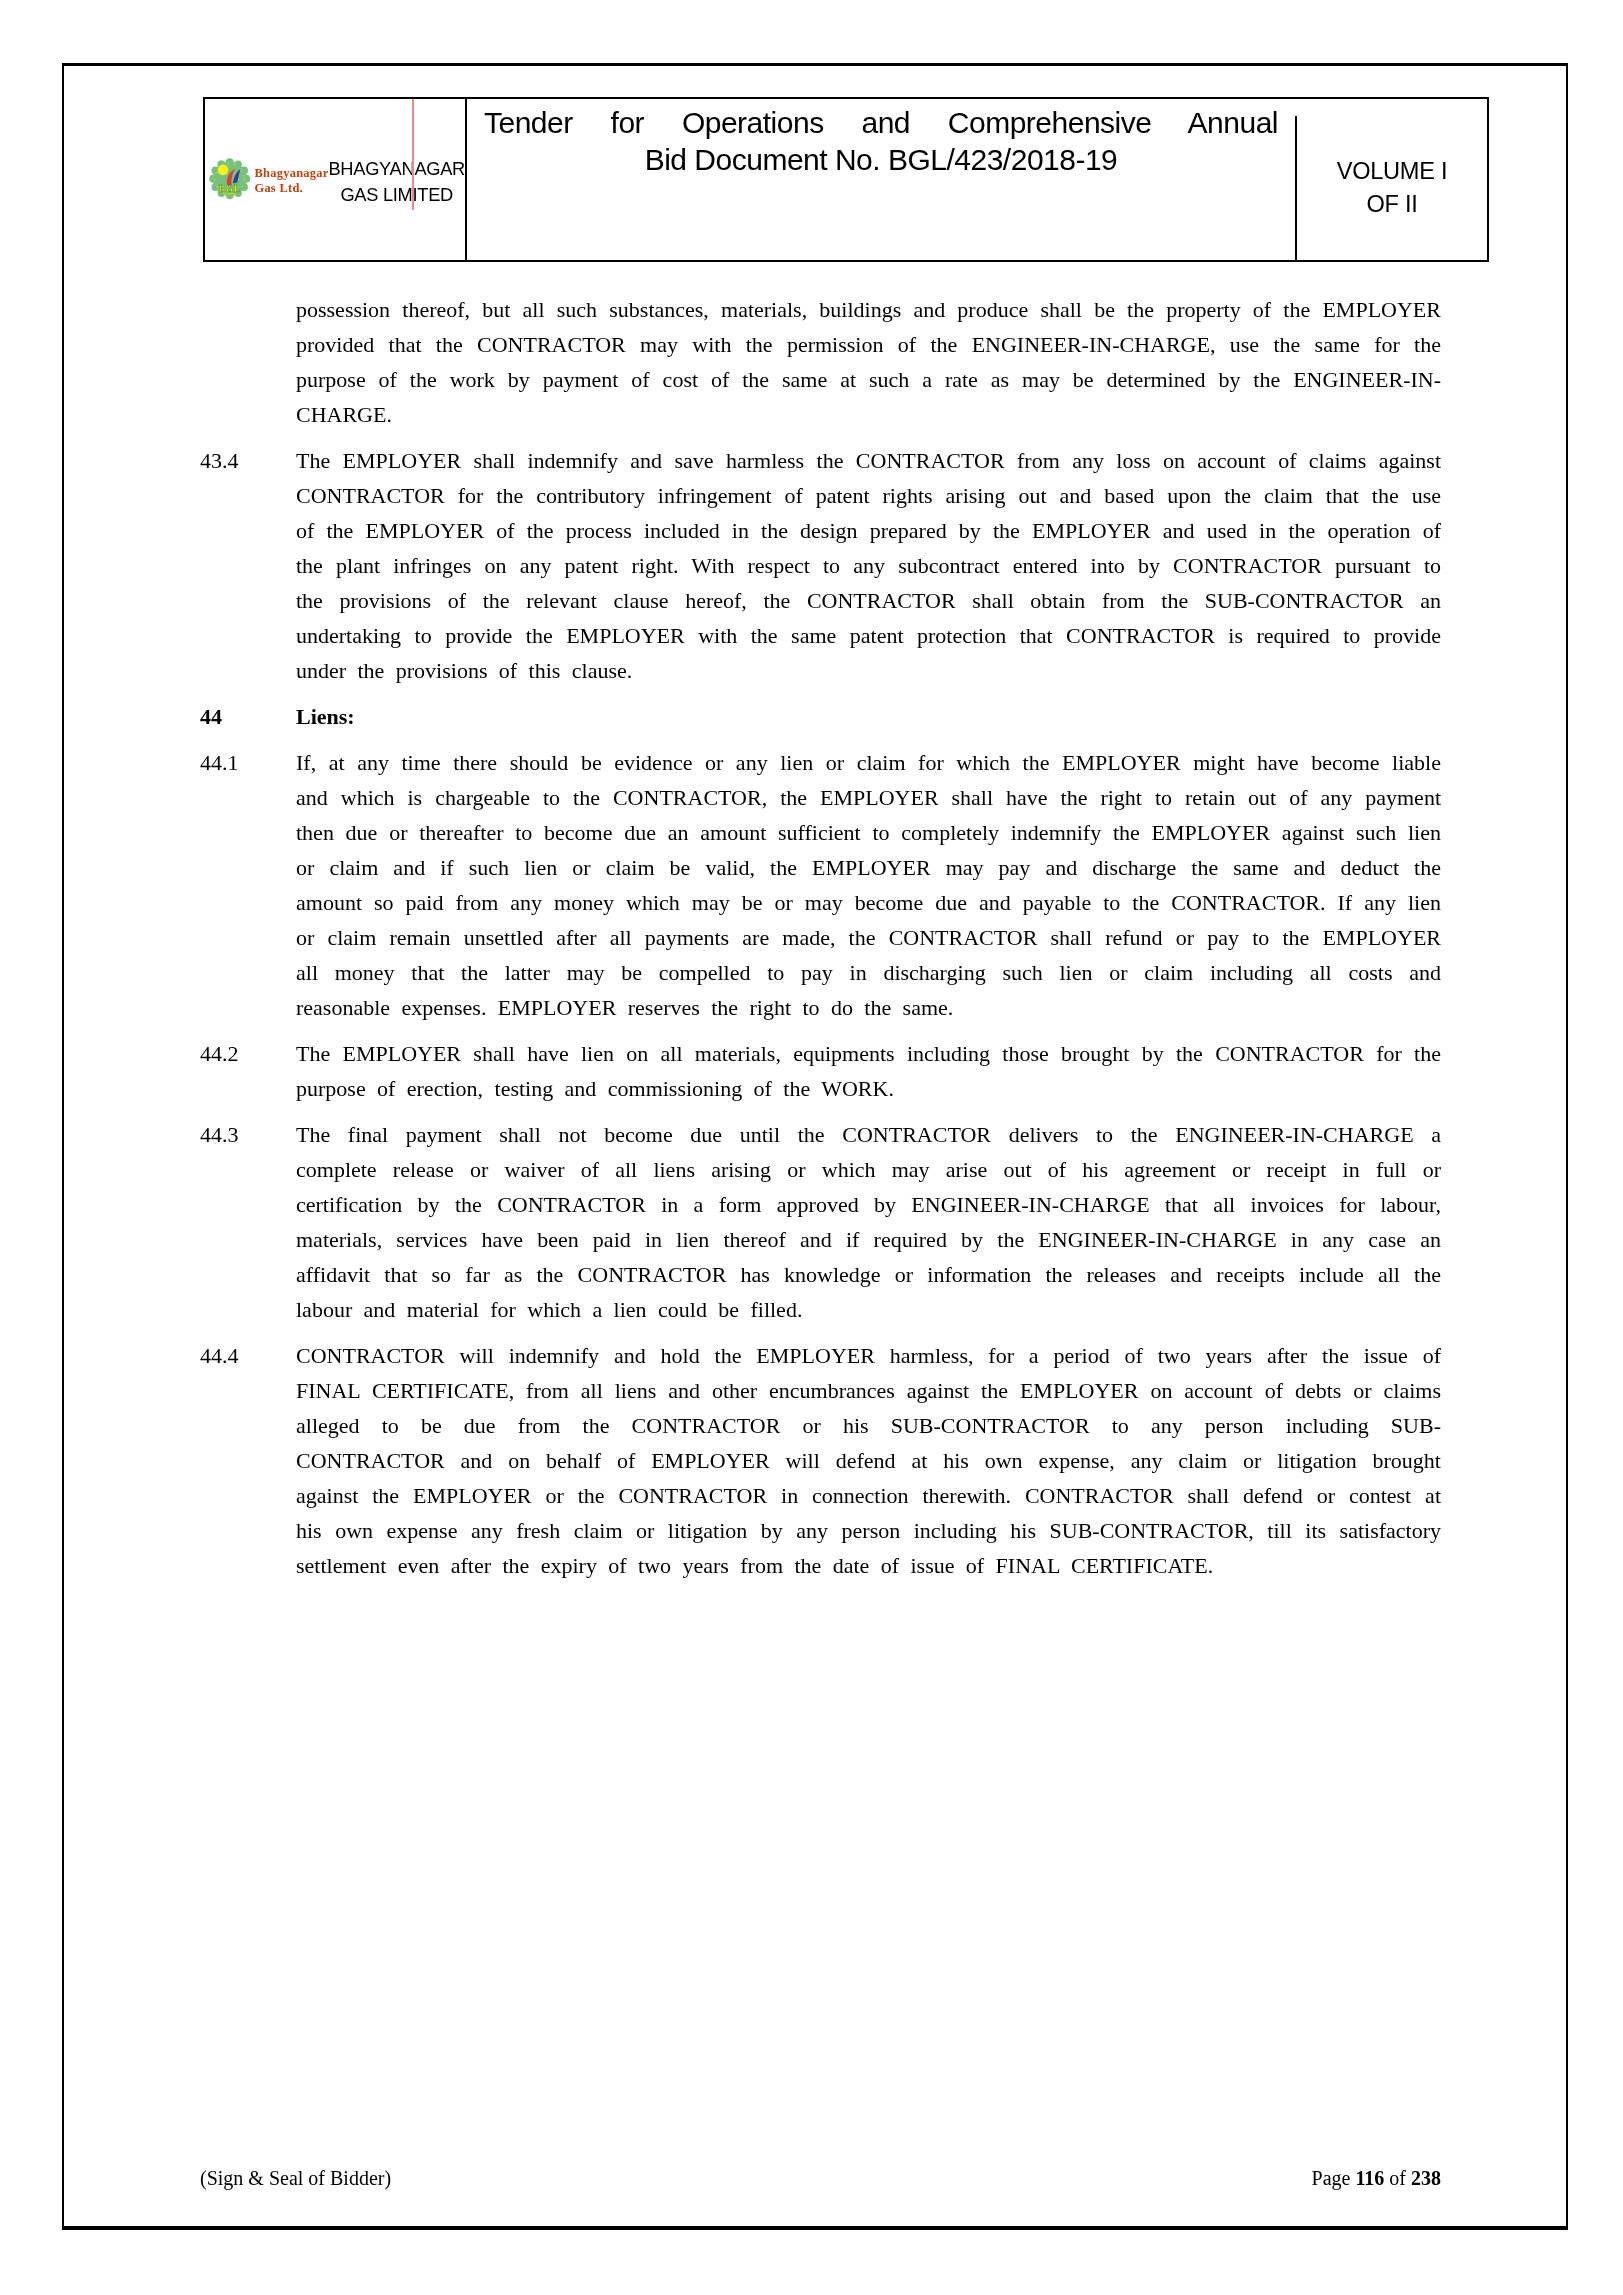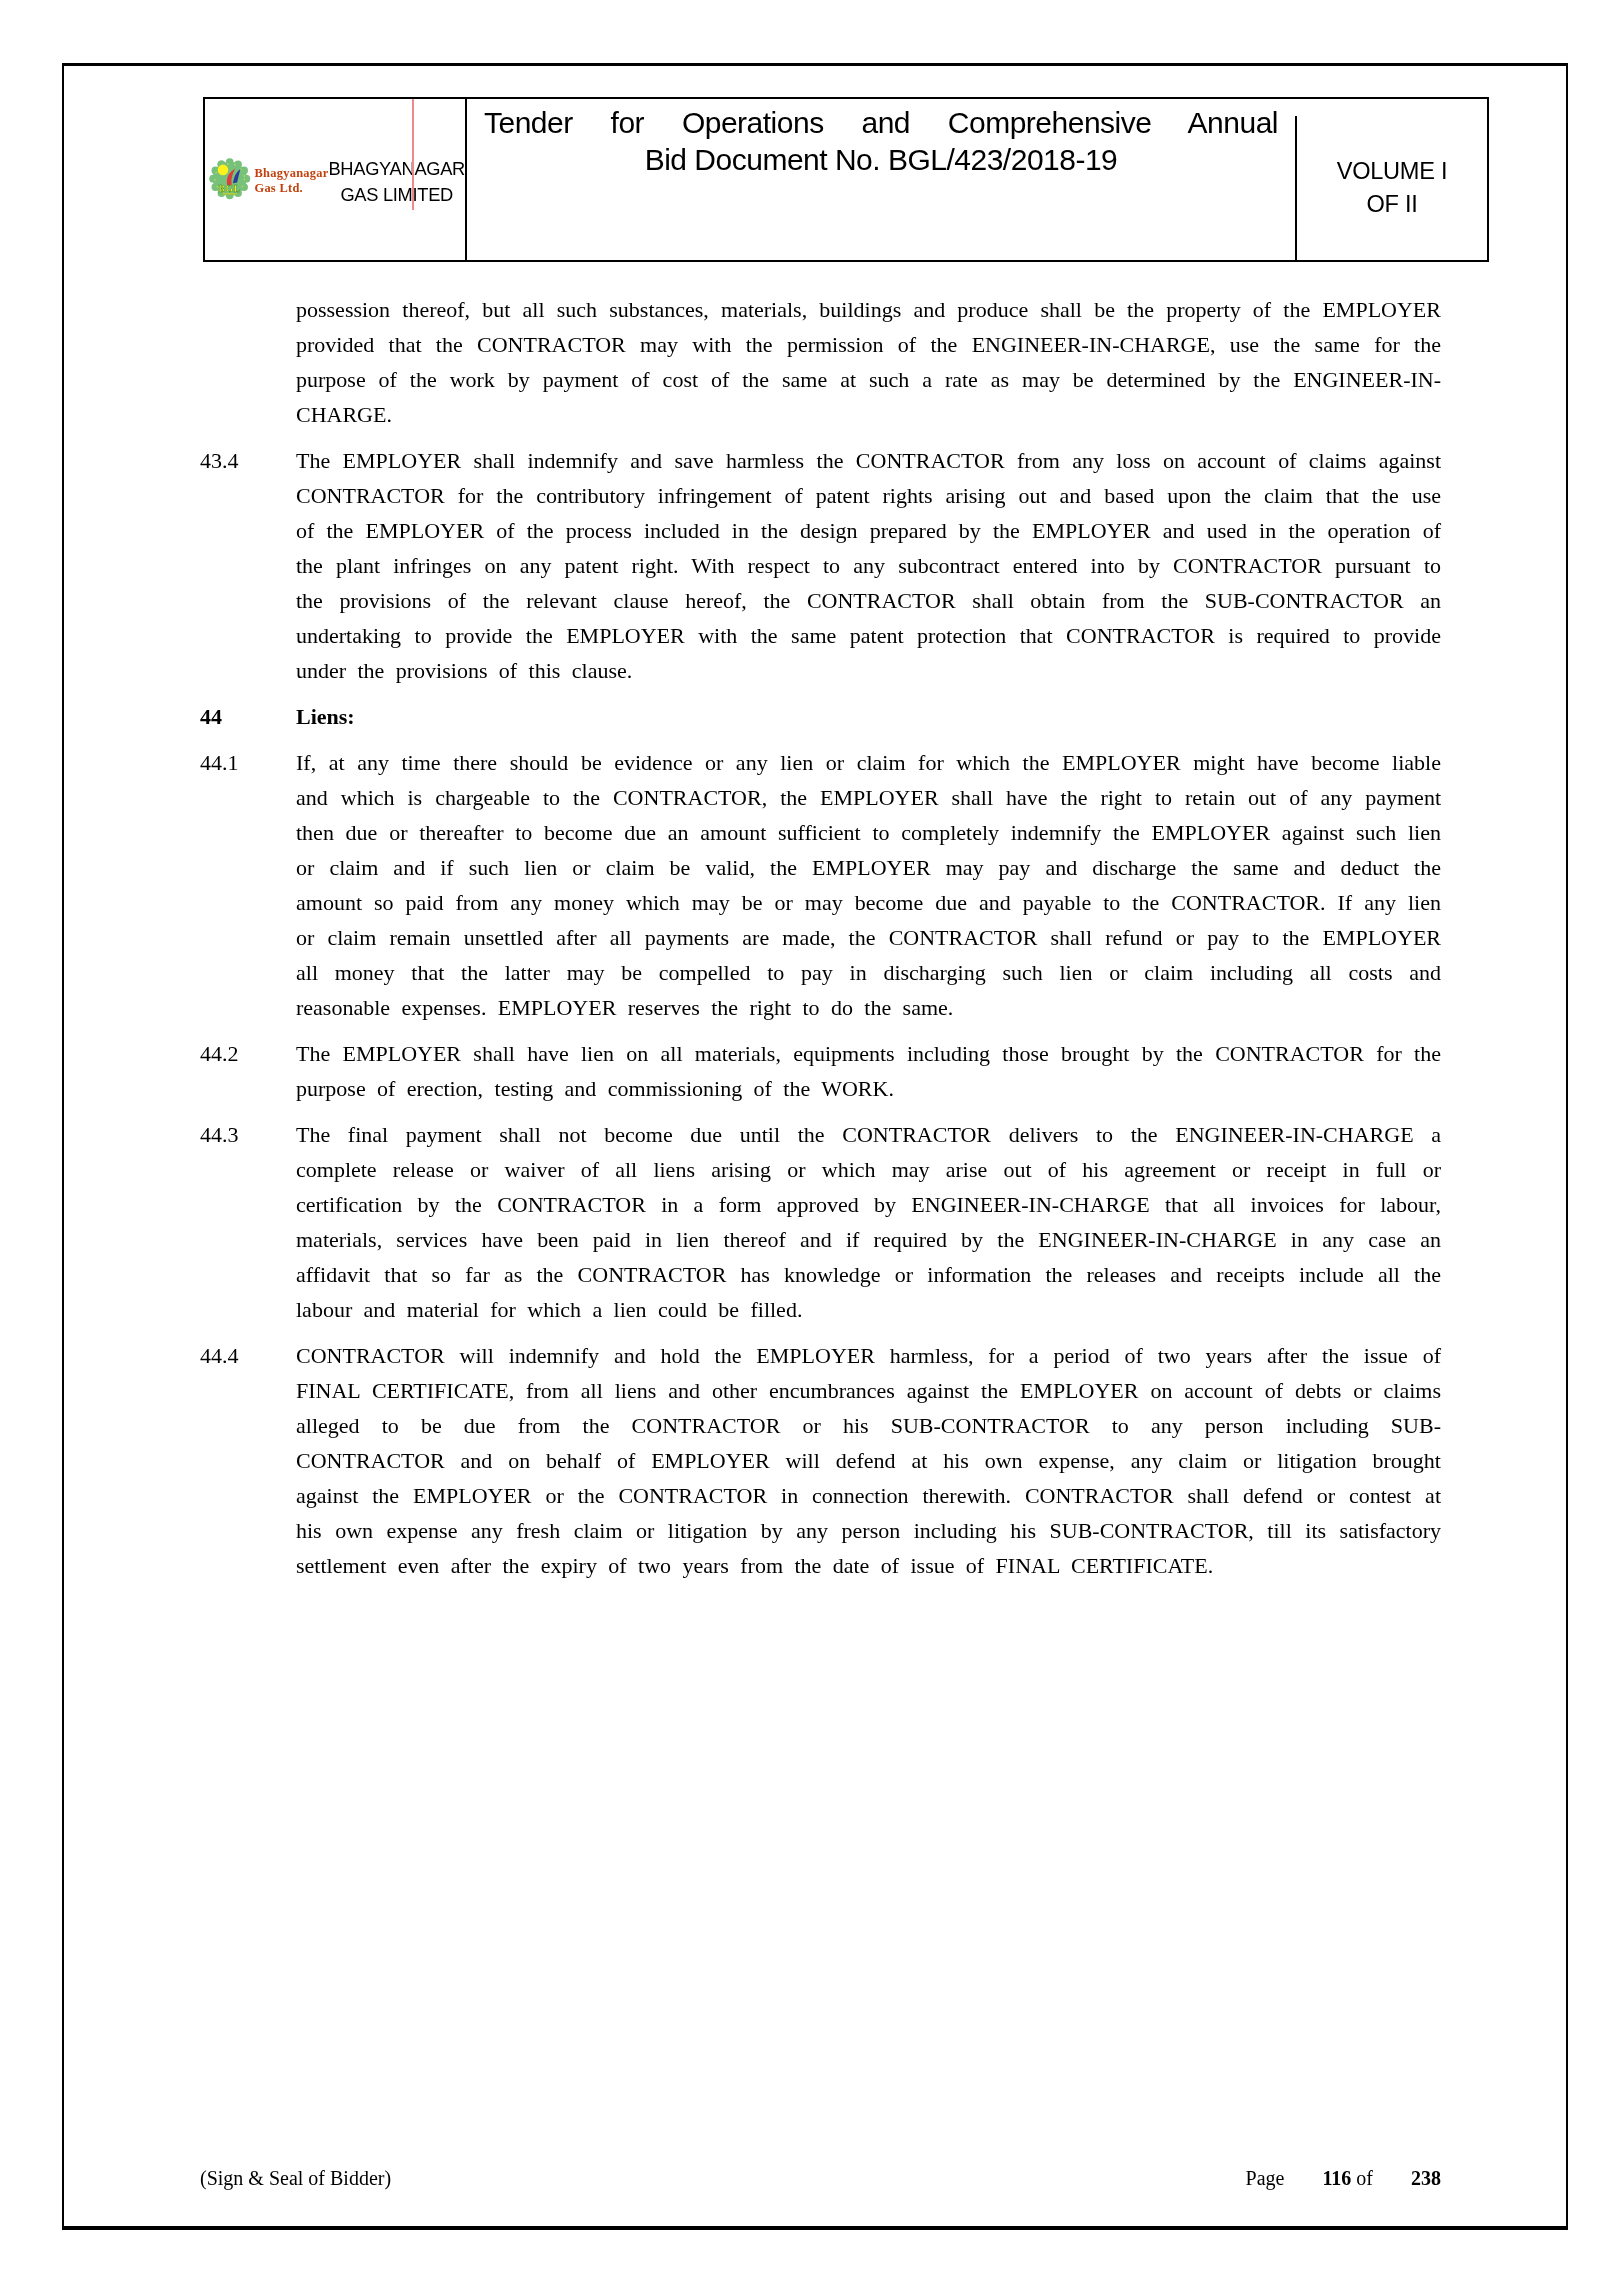--- a/index.html
+++ b/index.html
@@ -143,21 +143,21 @@
     left: 200px;
     top: 2167px;
     font-size: 20px;
   }
   .footer-page {
     position: absolute;
     right: 182px;
     top: 2167px;
     font-size: 20px;
   }
-  .footer-page b { font-weight: bold; margin-left: 33px; }
+  .footer-page b { font-weight: bold; }
 </style>
 </head>
 <body>
 
 <div class="page">
 
   <div class="page-frame"></div>
 
   <div class="header-table">
 

